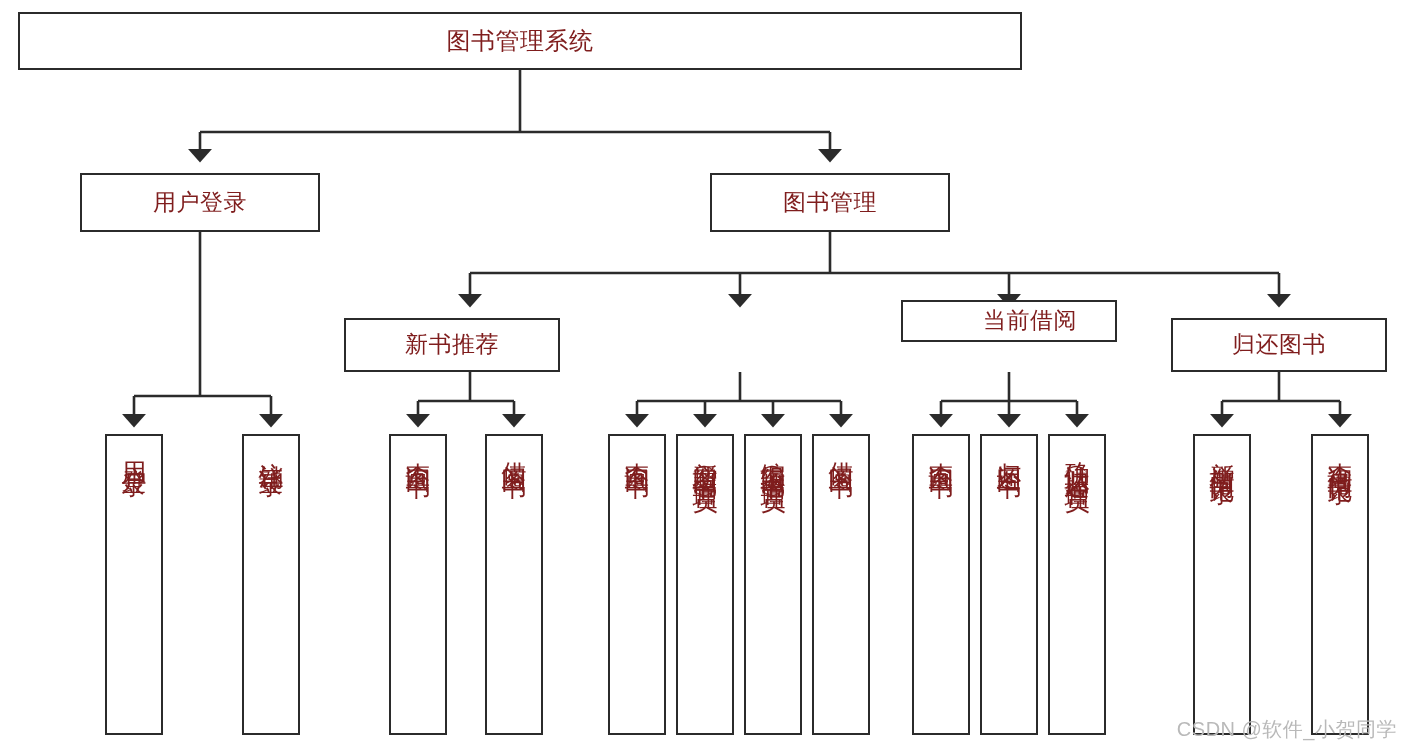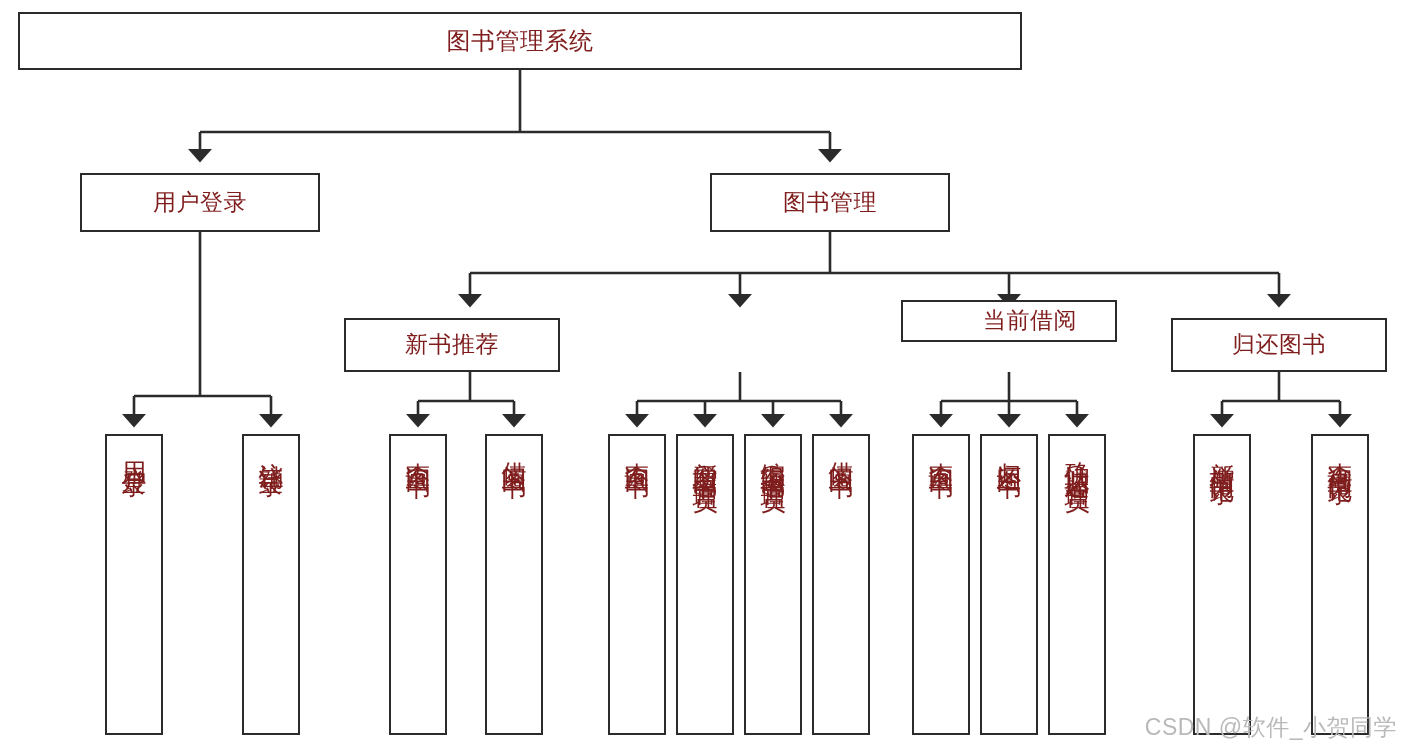--- a/index.html
+++ b/index.html
@@ -60,21 +60,21 @@
     text-orientation: upright;
     font-size: 25px;
     line-height: 1.0;
     letter-spacing: 4px;
     white-space: nowrap;
   }
   #watermark {
     position: absolute;
     right: 8px;
     bottom: 4px;
-    font-size: 23px;
+    font-size: 20px;
     color: #b9b9b9;
     letter-spacing: 0.5px;
     white-space: nowrap;
     user-select: none;
   }
 </style>
 </head>
 <body>
 
 <div id="canvas">

